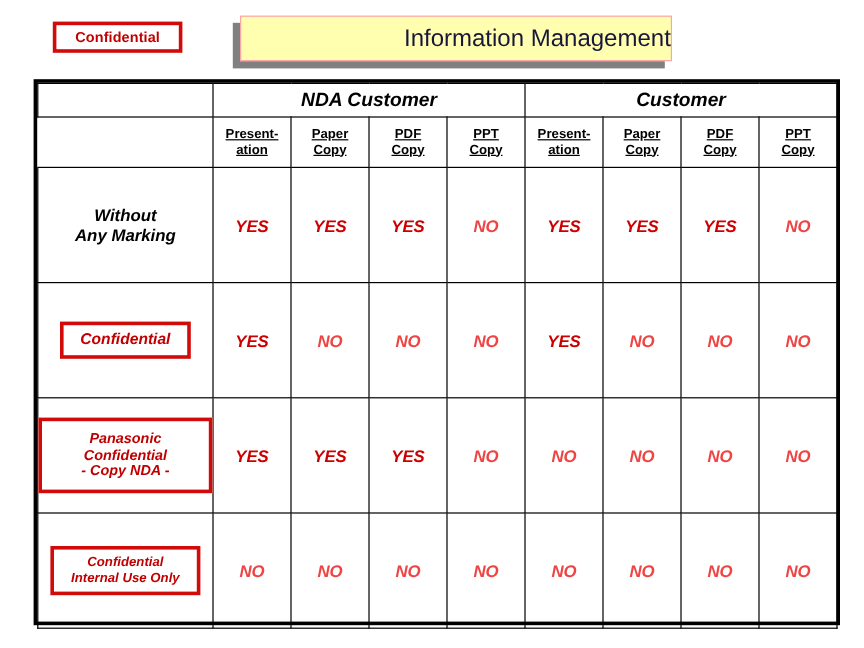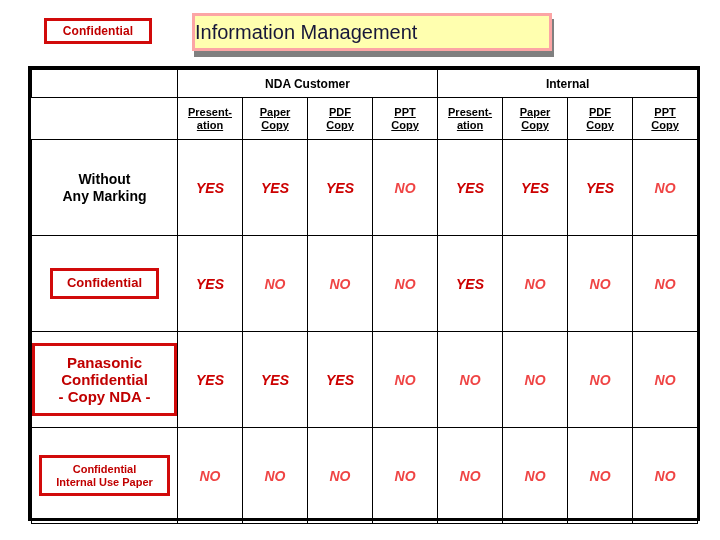--- a/index.html
+++ b/index.html
@@ -40,30 +40,30 @@
   #title-shadow {
     position: absolute;
     left: 194px;
     top: 19px;
     width: 360px;
     height: 38px;
     background: #808080;
   }
   #title-box {
     position: absolute;
-    left: 192px;
+    left: 200px;
     top: 13px;
     width: 360px;
     height: 38px;
     background: #ffffaf;
-    border: 3px solid #fca5a5;
+    border: 1px solid #fca5a5;
     box-sizing: border-box;
     display: flex;
     align-items: center;
-    justify-content: flex-start;
+    justify-content: flex-end;
   }
   #title-text {
     font-size: 20px;
     font-weight: normal;
     color: #17173a;
     white-space: nowrap;
   }
 
   
   #matrix-wrap {
@@ -88,39 +88,40 @@
     text-align: center;
     vertical-align: middle;
     font-weight: bold;
     box-sizing: border-box;
   }
   .col-label { width: 146px; }
   .col-data  { width: 65px; }
 
   .grp-head {
     height: 28px;
-    font-size: 12px;
+    font-size: 16px;
     color: #000000;
+    font-style: italic;
   }
   .grp-blank { border-top: none; border-left: none; }
   .sub-head {
     height: 42px;
     font-size: 11px;
     color: #000000;
     line-height: 1.15;
     font-weight: bold;
     text-decoration: underline;
   }
   .data-row td { height: 96px; }
   .cell-val { font-size: 14px; font-weight: bold; font-style: italic; }
   .yes { color: #cc0000; }
   .no  { color: #ef4444; }
 
   
-  .label-cell { padding: 4px 6px; }
+  .label-cell { padding: 4px 6px; font-style: italic; }
   .lbl-plain {
     font-size: 14px;
     font-weight: bold;
     color: #000000;
     line-height: 1.2;
   }
   .lbl-box {
     display: inline-block;
     border: 3px solid #d10a0a;
     color: #c00000;
@@ -128,21 +129,21 @@
     box-sizing: border-box;
     line-height: 1.15;
   }
   .lbl-box.size-a {
     padding: 5px 14px;
     font-size: 13px;
     font-weight: bold;
   }
   .lbl-box.size-b {
     padding: 8px 6px;
-    font-size: 15px;
+    font-size: 12px;
     font-weight: bold;
   }
   .lbl-box.size-c {
     padding: 5px 14px;
     font-size: 11px;
     font-weight: bold;
   }
 </style>
 </head>
 <body>
@@ -165,21 +166,21 @@
         <col class="col-data">
       <col class="col-data">
         <col class="col-data">
         <col class="col-data">
         <col class="col-data">
     </colgroup>
     <thead>
       <tr>
         <th class="grp-head grp-blank"></th>
         <th class="grp-head" colspan="4">NDA Customer</th>
-        <th class="grp-head" colspan="4">Internal</th>
+        <th class="grp-head" colspan="4">Customer</th>
       </tr>
       <tr id="subheader-row">
           <th class="sub-head" style="border-left: none;"></th>
           <th class="sub-head">
             <div>Present-</div>
             <div>ation</div>
           </th>
           <th class="sub-head">
             <div>Paper</div>
             <div>Copy</div>
@@ -243,21 +244,21 @@
           <td class="cell-val yes">YES</td>
           <td class="cell-val yes">YES</td>
           <td class="cell-val yes">YES</td>
           <td class="cell-val no">NO</td>
           <td class="cell-val no">NO</td>
           <td class="cell-val no">NO</td>
           <td class="cell-val no">NO</td>
           <td class="cell-val no">NO</td>
         </tr>
         <tr class="data-row">
-          <td class="label-cell"><div class="lbl-box size-c"><div>Confidential</div><div>Internal Use Paper</div></div></td>
+          <td class="label-cell"><div class="lbl-box size-c"><div>Confidential</div><div>Internal Use Only</div></div></td>
           <td class="cell-val no">NO</td>
           <td class="cell-val no">NO</td>
           <td class="cell-val no">NO</td>
           <td class="cell-val no">NO</td>
           <td class="cell-val no">NO</td>
           <td class="cell-val no">NO</td>
           <td class="cell-val no">NO</td>
           <td class="cell-val no">NO</td>
         </tr>
       </tbody>

